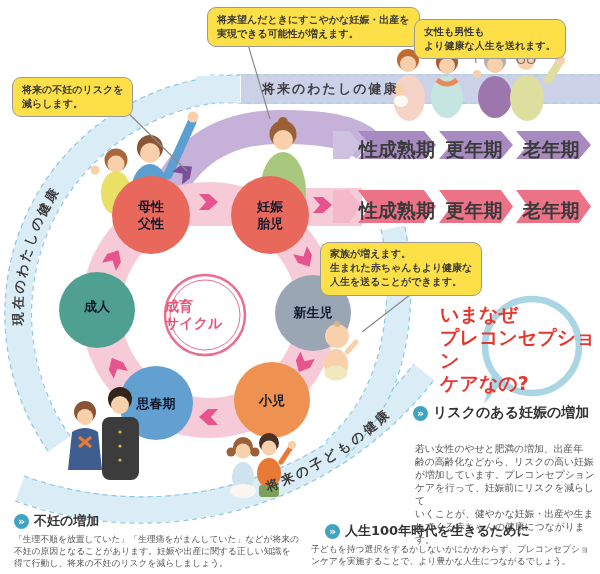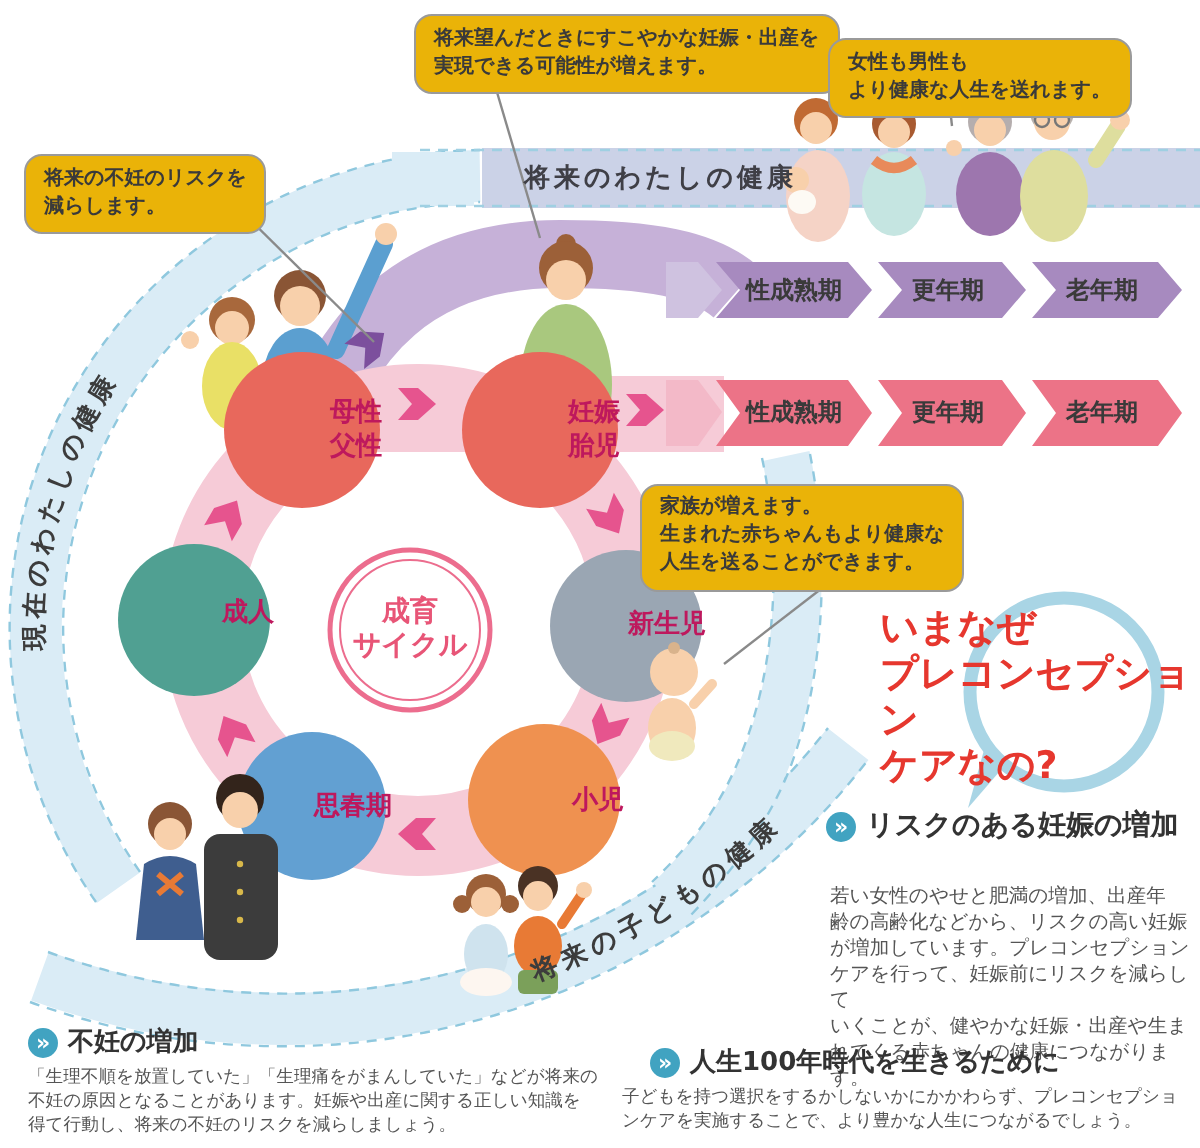--- a/index.html
+++ b/index.html
@@ -1,28 +1,28 @@
 <!DOCTYPE html>
 <html><head>
 <meta charset="utf-8">
 <style>
   html,body{margin:0;padding:0;background:#fff;}
   .stage{position:relative;width:600px;height:574px;overflow:hidden;background:#fff;
          font-family:"DejaVu Sans","Liberation Sans",sans-serif;}
   .stage svg.art{position:absolute;left:0;top:0;}
   .ov{position:absolute;white-space:pre-line;}
-  .callout{position:absolute;background:#eab308;border:1.4px solid #9a9a9a;border-radius:9px;
+  .callout{position:absolute;background:#fde047;border:1.4px solid #9a9a9a;border-radius:9px;
            padding:5px 9px;font-size:10px;font-weight:bold;color:#3a3a3a;line-height:1.4;
            white-space:pre-line;z-index:6;}
   .ribbon-label{left:262px;top:80px;font-size:13px;font-weight:bold;color:#3f3f46;
                 letter-spacing:2px;z-index:3;}
-  .chev{width:80px;text-align:center;font-size:12px;font-weight:bold;color:#3a3a3a;z-index:3;}
-  .node-label{width:80px;text-align:right;font-size:13px;font-weight:bold;color:#be185d;
+  .chev{width:80px;text-align:center;font-size:19px;font-weight:bold;color:#3a3a3a;z-index:3;}
+  .node-label{width:80px;text-align:center;font-size:13px;font-weight:bold;color:#0f172a;
               line-height:16.5px;z-index:4;}
-  .center-label{left:165px;top:298px;width:80px;text-align:center;font-size:14px;
+  .center-label{left:165px;top:298px;width:80px;font-size:14px;
                 font-weight:bold;color:#e85577;line-height:17px;z-index:4;}
   .headline{left:440px;top:303px;font-size:19px;line-height:23px;font-weight:bold;
             color:#e6372e;z-index:6;}
   .section{position:absolute;z-index:6;}
   .sec-head{display:flex;align-items:center;gap:5px;}
   .sec-icon{display:inline-block;width:15px;height:15px;border-radius:50%;background:#41a3c1;
             color:#fff;font-size:11px;line-height:15px;text-align:center;font-weight:bold;
             flex:0 0 15px;}
   .sec-title{font-size:13px;font-weight:bold;color:#333;}
   .sec-body{margin-top:3px;color:#555;white-space:pre-line;}

